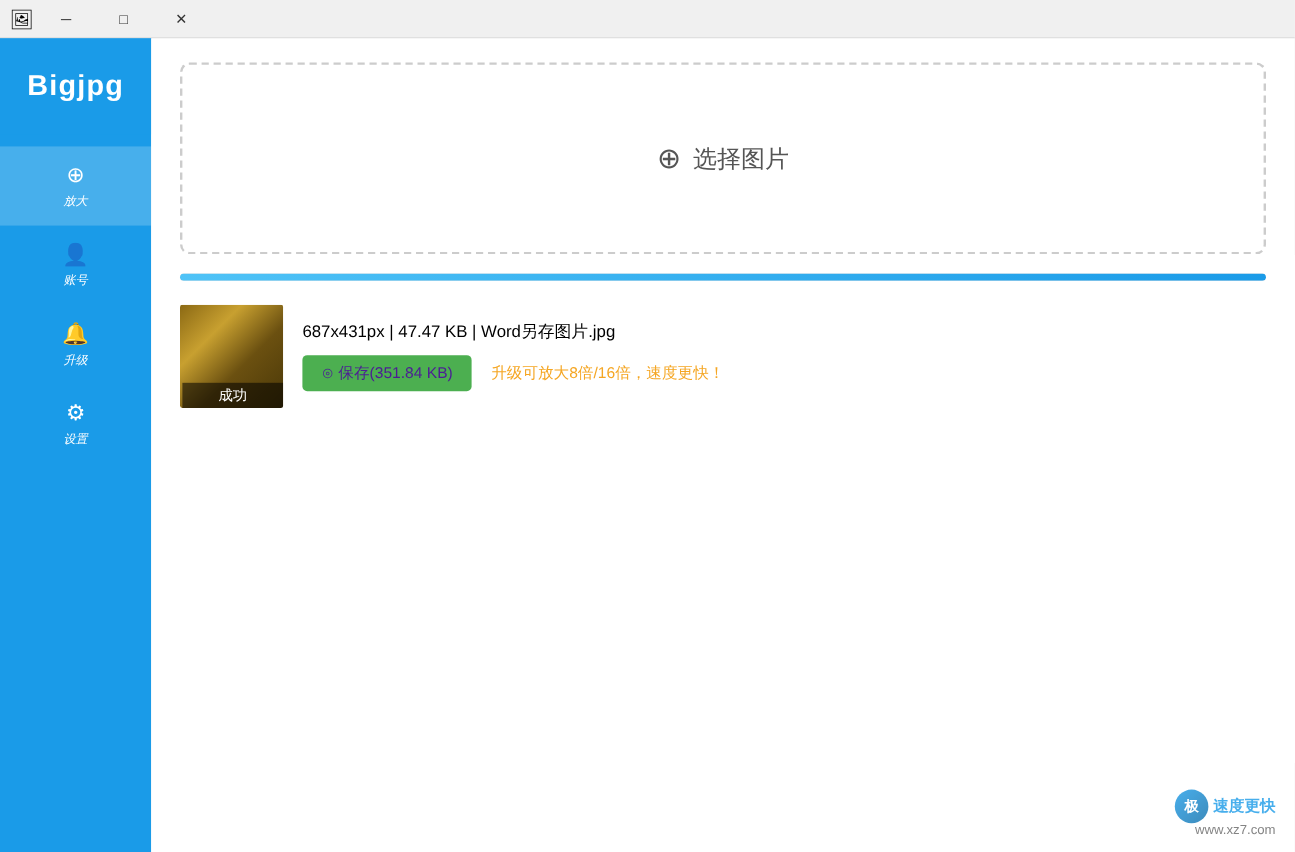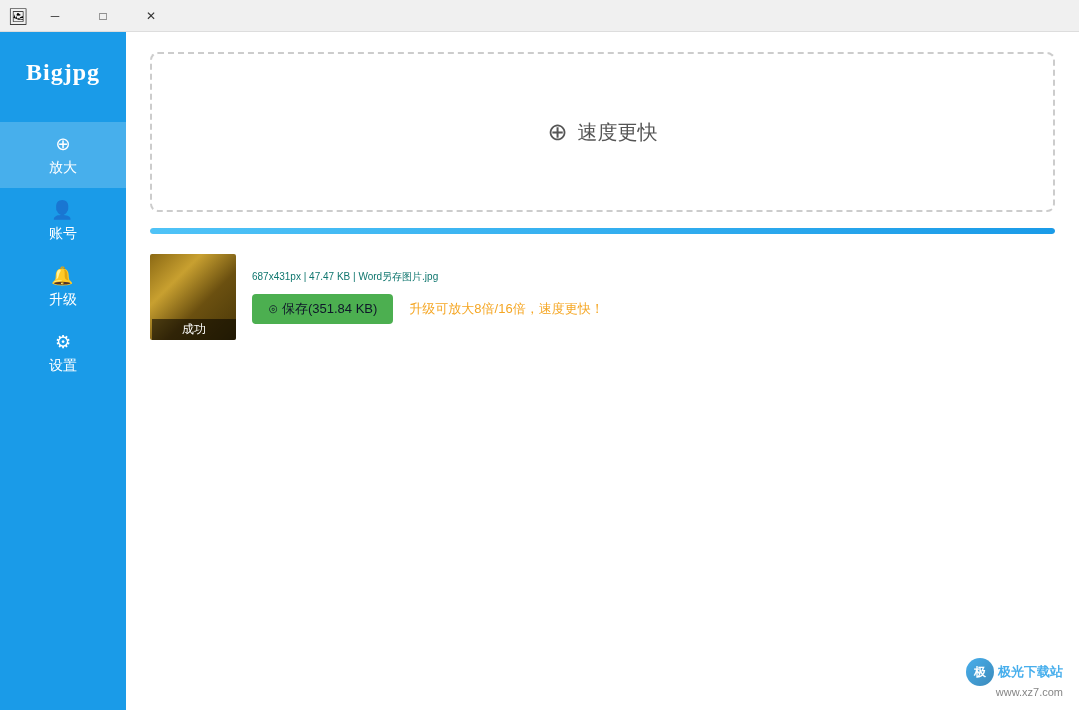--- a/index.html
+++ b/index.html
@@ -67,21 +67,20 @@
       align-items: center;
       padding-top: 0;
     }
     .sidebar-logo {
       width: 100%;
       height: 80px;
       display: flex;
       align-items: center;
       justify-content: center;
       background: #1a9be8;
-      font-family: Liberation Serif, serif;
     }
     .sidebar-logo-text {
       color: white;
       font-size: 24px;
       font-weight: bold;
       letter-spacing: 1px;
     }
     .sidebar-nav {
       width: 100%;
       flex: 1;
@@ -102,21 +101,22 @@
       gap: 4px;
       position: relative;
     }
     .sidebar-item.active {
       background: rgba(255,255,255,0.2);
     }
     .sidebar-item-icon {
       font-size: 18px;
     }
     .sidebar-item-label {
-      font-size: 14px;
+      font-size: 10px;
+      font-style: italic;
     }
 
     
     .content {
       flex: 1;
       background: white;
       height: 100%;
       display: flex;
       flex-direction: column;
       padding: 20px 24px;
@@ -194,31 +194,31 @@
       padding: 2px 0;
       font-family: Liberation Mono, monospace;
     }
     .file-info {
       flex: 1;
       display: flex;
       flex-direction: column;
       gap: 10px;
     }
     .file-meta {
-      font-size: 10px;
-      color: #0f766e;
+      font-size: 14px;
+      color: #000000;
     }
     .file-actions {
       display: flex;
       align-items: center;
       gap: 16px;
     }
     .save-btn {
       background: #4caf50;
-      color: #0f172a;
+      color: #4c1d95;
       border: none;
       padding: 6px 16px;
       border-radius: 4px;
       font-size: 13px;
       cursor: pointer;
       display: flex;
       align-items: center;
       gap: 5px;
       font-family: 'Microsoft YaHei', sans-serif;
     }
@@ -300,21 +300,21 @@
         <span class="sidebar-item-label">设置</span>
       </div>
     </nav>
   </div>
 
   <div class="content">
 
     <div class="drop-zone">
       <div class="drop-zone-content">
         <span class="drop-zone-plus">⊕</span>
-        <span>速度更快</span>
+        <span>选择图片</span>
       </div>
     </div>
 
     <div class="progress-bar-container">
       <div class="progress-bar-fill"></div>
     </div>
 
     <div class="file-item">
       <div class="file-thumbnail">
         <div class="file-thumbnail-bg"></div>
@@ -329,16 +329,16 @@
       </div>
     </div>
 
   </div>
 
 </div>
 
 <div class="watermark">
   <div class="watermark-logo">
     <span class="watermark-circle">极</span>
-    <span>极光下载站</span>
+    <span>速度更快</span>
   </div>
   <span class="watermark-url">www.xz7.com</span>
 </div>
 
 </body></html>

